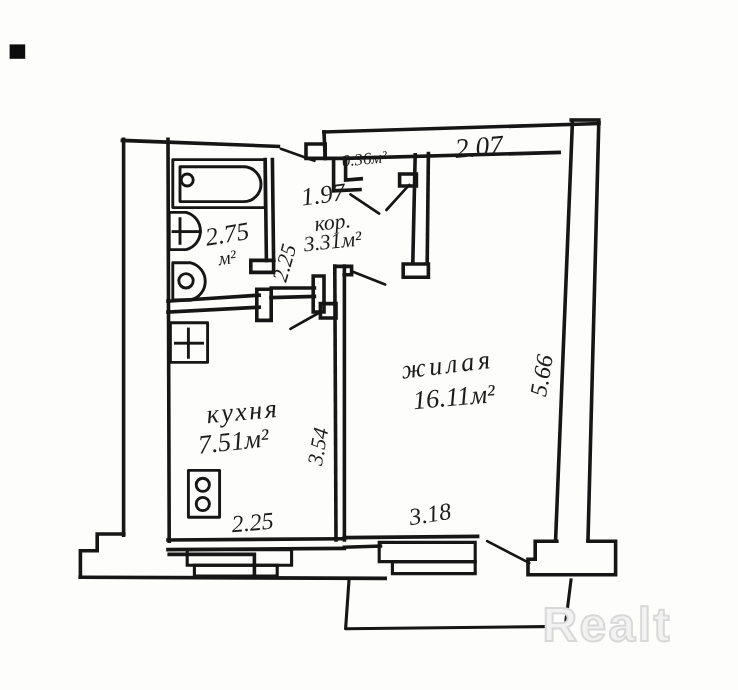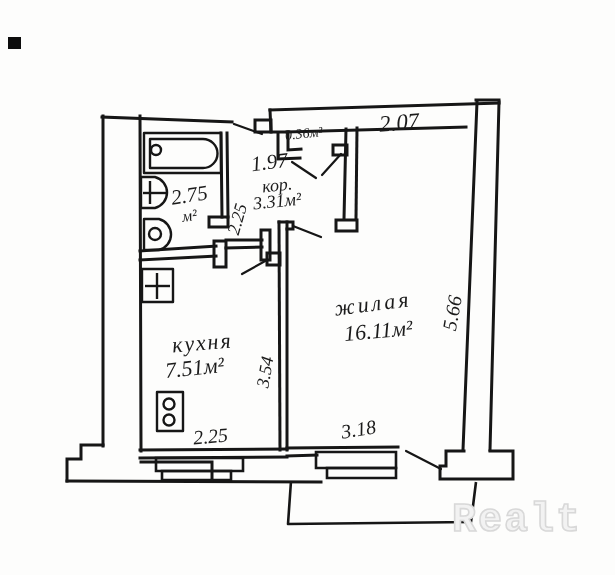--- a/index.html
+++ b/index.html
@@ -27,21 +27,21 @@
     position:absolute;
     font-family:"Liberation Serif", serif;
     font-style:italic;
     color:#1b1b1b;
     white-space:nowrap;
     line-height:1;
     transform:translate(-50%,-50%) rotate(-80deg);
   }
   .watermark{
     position:absolute;left:452px;top:501px;
-    font-family:Liberation Mono, monospace;
+    font-family:Liberation Sans, sans-serif;
     font-weight:bold;
     font-size:40px;
     letter-spacing:2px;
     color:#f2f2f2;
     -webkit-text-stroke:1.6px #d8d8d8;
     line-height:1;
   }
 </style>
 </head>
 <body>

